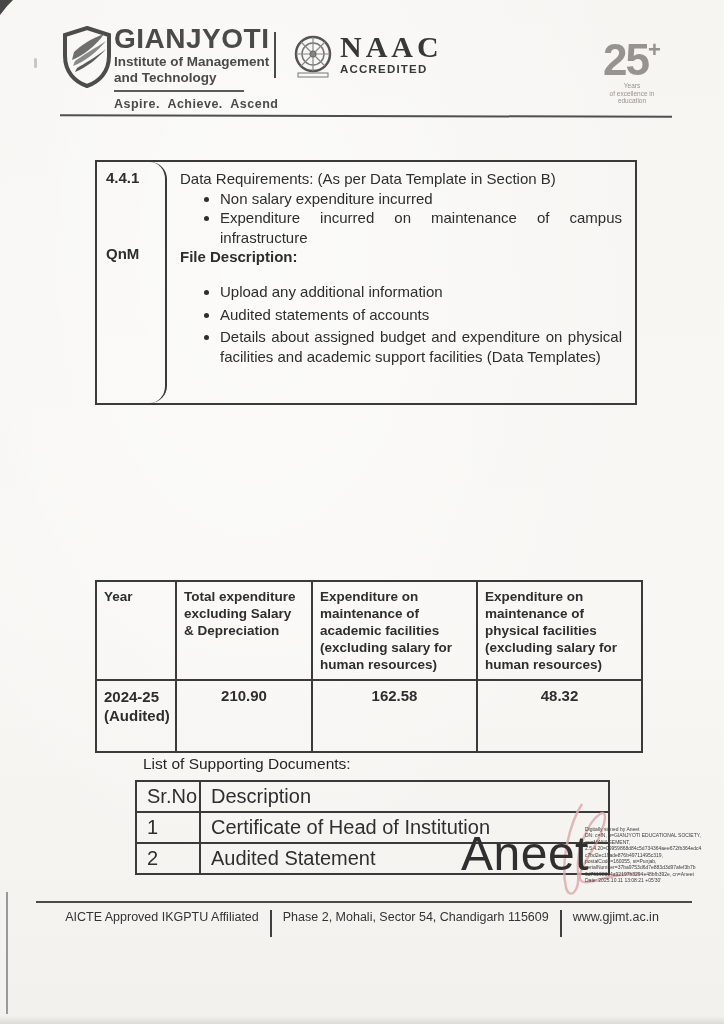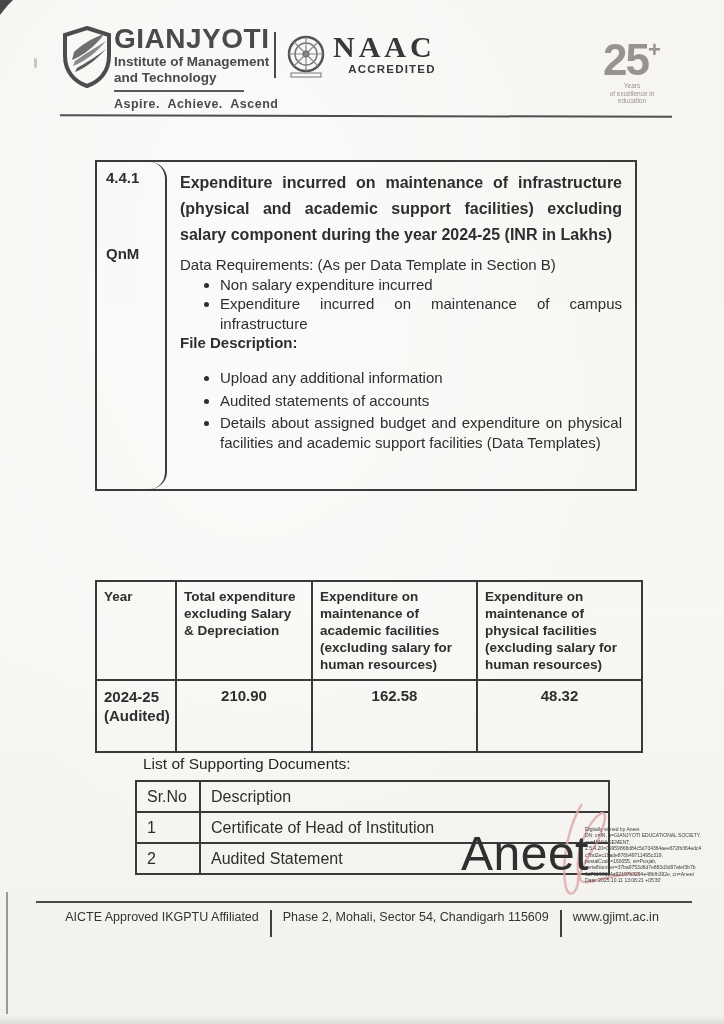--- a/index.html
+++ b/index.html
@@ -19,21 +19,21 @@
   .smudge{position:absolute;left:34px;top:58px;width:3px;height:10px;background:#c9c6c0;border-radius:2px;}
 
   
   .logo-shield{position:absolute;left:62px;top:26px;width:50px;height:62px;}
   .brand-text{position:absolute;left:114px;top:24px;color:#4b4b4b;}
   .brand-name{font-size:28px;font-weight:bold;letter-spacing:.5px;line-height:30px;color:#4a4a4a;}
   .brand-sub{font-size:13.5px;font-weight:bold;line-height:16px;color:#4a4a4a;}
   .brand-rule{width:130px;height:2px;background:#5a5a5a;margin:4px 0 5px;}
   .tagline{font-size:12.5px;font-weight:bold;letter-spacing:.5px;word-spacing:4px;color:#4a4a4a;}
   .header-divider{position:absolute;left:274px;top:32px;width:2px;height:46px;background:#4a4a4a;}
-  .naac-block{position:absolute;left:285px;top:32px;text-align:right;}
+  .naac-block{position:absolute;left:292px;top:32px;}
   .naac-emblem{position:absolute;left:0;top:2px;width:42px;height:46px;}
   .naac-texts{margin-left:48px;}
   .naac-name{font-family:"Liberation Serif", serif;font-weight:bold;font-size:30px;
     letter-spacing:4px;line-height:30px;color:#383838;}
   .naac-accredited{font-size:11.5px;font-weight:bold;letter-spacing:1.2px;color:#383838;margin-top:1px;}
   .badge{position:absolute;left:592px;top:37px;width:80px;text-align:center;color:#969390;}
   .badge-number{font-size:44px;font-weight:bold;line-height:44px;letter-spacing:-2px;}
   .badge-plus{font-size:22px;font-weight:bold;vertical-align:18px;letter-spacing:0;}
   .badge-caption{font-size:6.5px;line-height:7.5px;white-space:pre-line;margin-top:0;}
   .header-rule{position:absolute;left:60px;top:115px;width:612px;height:2px;background:#4f4f4f;transform:rotate(.15deg);}
@@ -56,21 +56,21 @@
   
   .exp-table{position:absolute;left:95px;top:580px;border-collapse:collapse;table-layout:fixed;width:546px;}
   .exp-table th,.exp-table td{border:2px solid #3a3a3a;vertical-align:top;}
   .exp-table th{font-size:13.5px;font-weight:bold;text-align:left;line-height:17px;padding:6px 7px;}
   .exp-table td{font-size:15px;font-weight:bold;padding:6px 7px;height:58px;}
   .exp-year{white-space:pre-line;line-height:19px;}
   .exp-num{text-align:center;}
 
   
   .docs-heading{position:absolute;left:143px;top:755px;font-size:15.5px;color:#262626;}
-  .docs-table{position:absolute;left:135px;top:780px;border-collapse:collapse;table-layout:fixed;width:475px;font-size:16px;}
+  .docs-table{position:absolute;left:135px;top:780px;border-collapse:collapse;table-layout:fixed;width:475px;font-size:20px;}
   .docs-table td{border:2px solid #3a3a3a;padding:3px 10px;height:23px;vertical-align:middle;}
 
   
   .sig-squiggle{position:absolute;left:540px;top:792px;width:130px;height:112px;z-index:2;}
   .sig-name{position:absolute;left:461px;top:826px;font-size:48px;color:#2f2f2f;z-index:3;letter-spacing:.5px;}
   .sig-details{position:absolute;left:585px;top:826px;width:122px;font-size:5px;line-height:6.4px;
     color:#3b3b3b;white-space:pre-line;z-index:3;}
 
   
   .footer-rule{position:absolute;left:36px;top:901px;width:656px;height:2px;background:#4a4a4a;}
@@ -124,21 +124,20 @@
     </div>
   </div>
   <div class="header-rule"></div>
 
   <div class="criteria">
     <div class="ct-left">
       <div class="ct-code">4.4.1</div>
       <div class="ct-qnm">QnM</div>
     </div>
     <div class="ct-right">
-      <div class="ct-title">Expenditure incurred on maintenance of infrastructure (physical and academic support facilities) excluding salary component during the year 2024-25 (INR in Lakhs)</div>
       <div class="ct-datareq">Data Requirements: (As per Data Template in Section B)</div>
       <ul class="ct-list">
         <li>Non salary expenditure incurred</li>
         <li>Expenditure incurred on maintenance of campus infrastructure</li>
       </ul>
       <div class="ct-filedesc">File Description:</div>
       <ul class="ct-list ct-list2">
         <li>Upload any additional information</li>
         <li>Audited statements of accounts</li>
         <li>Details about assigned budget and expenditure on physical facilities and academic support facilities (Data Templates)</li>

